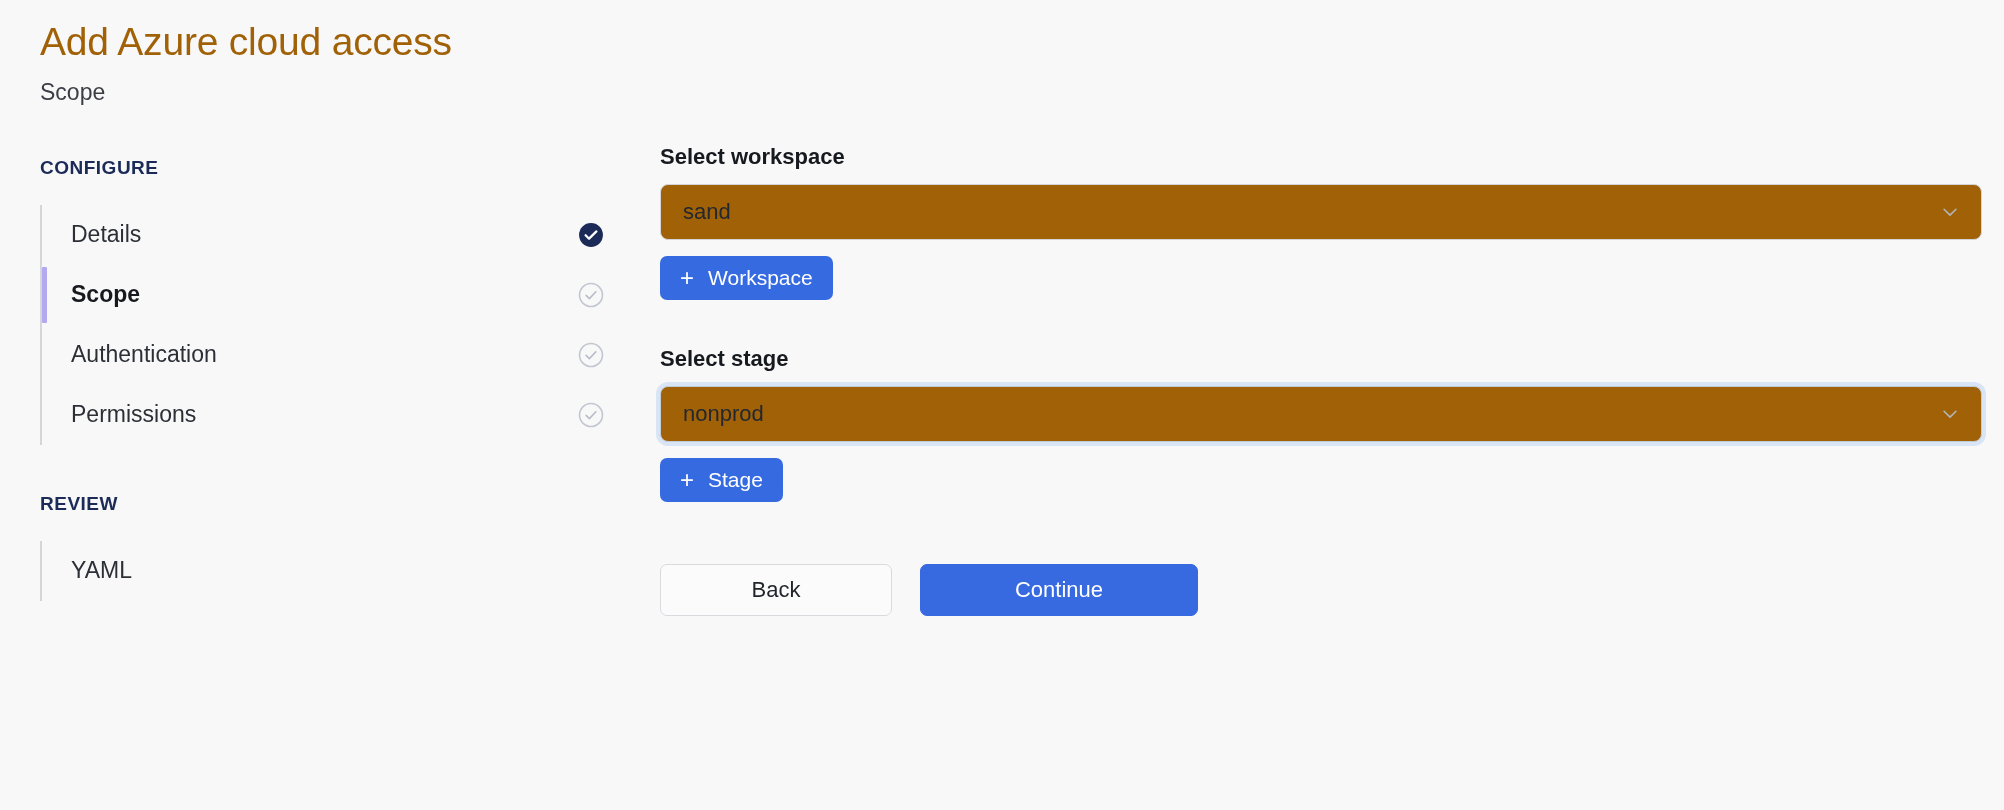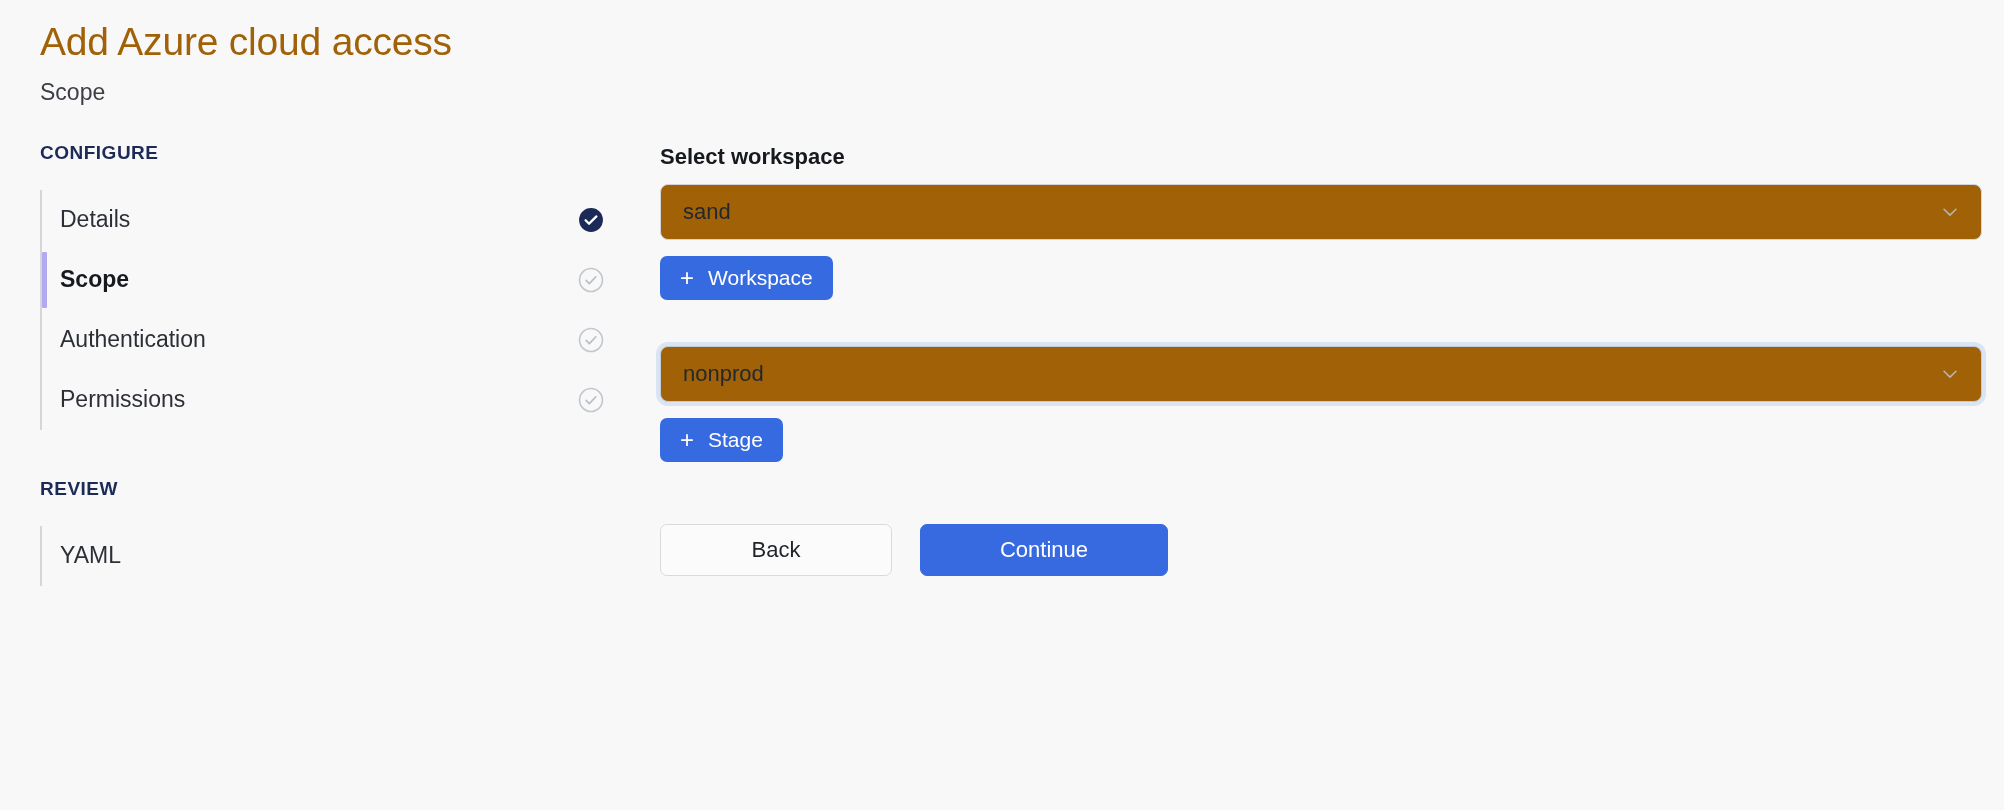--- a/index.html
+++ b/index.html
@@ -38,21 +38,21 @@
   .page-subtitle {
     font-size: 23px;
     color: #3b3f45;
     margin: 14px 0 0 0;
     font-weight: 400;
   }
 
   
   .body-wrap {
     display: flex;
-    align-items: flex-start;
+    align-items: center;
     margin-top: 36px;
   }
 
   .sidebar {
     width: 660px;
     flex: 0 0 660px;
     padding-left: 40px;
     box-sizing: border-box;
   }
 
@@ -77,21 +77,21 @@
     top: 0;
     bottom: 0;
     width: 2px;
     background: #d4d6da;
   }
   .step {
     position: relative;
     display: flex;
     align-items: center;
     height: 60px;
-    padding-left: 18px;
+    padding-left: 29px;
     box-sizing: border-box;
   }
   .step-active-bar {
     position: absolute;
     left: 0;
     top: 2px;
     bottom: 2px;
     width: 5px;
     background: #b3a9f0;
     border-radius: 1px;
@@ -181,43 +181,44 @@
     line-height: 1;
     font-weight: 400;
     display: inline-block;
   }
 
   .gap-between { height: 46px; }
 
   .actions {
     margin-top: 62px;
     display: flex;
-    gap: 28px;
+    gap: 4px;
   }
   .btn {
     height: 52px;
     border-radius: 7px;
     font-size: 22px;
     font-family: "Liberation Sans", sans-serif;
     cursor: pointer;
     display: inline-flex;
     align-items: center;
     justify-content: center;
   }
   .btn-back {
     width: 232px;
     background: #fbfbfc;
     border: 1px solid #d8dadd;
     color: #22262c;
   }
   .btn-continue {
-    width: 248px;
+    width: 278px;
     background: #376ae1;
     border: 1px solid #376ae1;
     color: #ffffff;
+    margin-left: 24px;
   }
 </style>
 </head>
 <body>
 
 <div class="page">
 
   <div class="header">
     <h1 class="page-title">Add Azure cloud access</h1>
     <div class="page-subtitle">Scope</div>
@@ -303,20 +304,21 @@
 
         <button class="add-btn">
           <span class="plus">+</span>
           <span>Workspace</span>
         </button>
       </div>
 
       <div class="gap-between"></div>
 
       <div class="field-block">
+        <div class="field-label">Select stage</div>
 
         <div class="select is-focused">
           <span class="select-value">nonprod</span>
           <span class="chevron">
             <svg viewBox="0 0 24 24" width="22" height="22">
               <path d="M5.5 9L12 15.4L18.5 9" fill="none" stroke="#b3b6bb" stroke-width="1.7" stroke-linecap="round" stroke-linejoin="round"></path>
             </svg>
           </span>
         </div>
 

